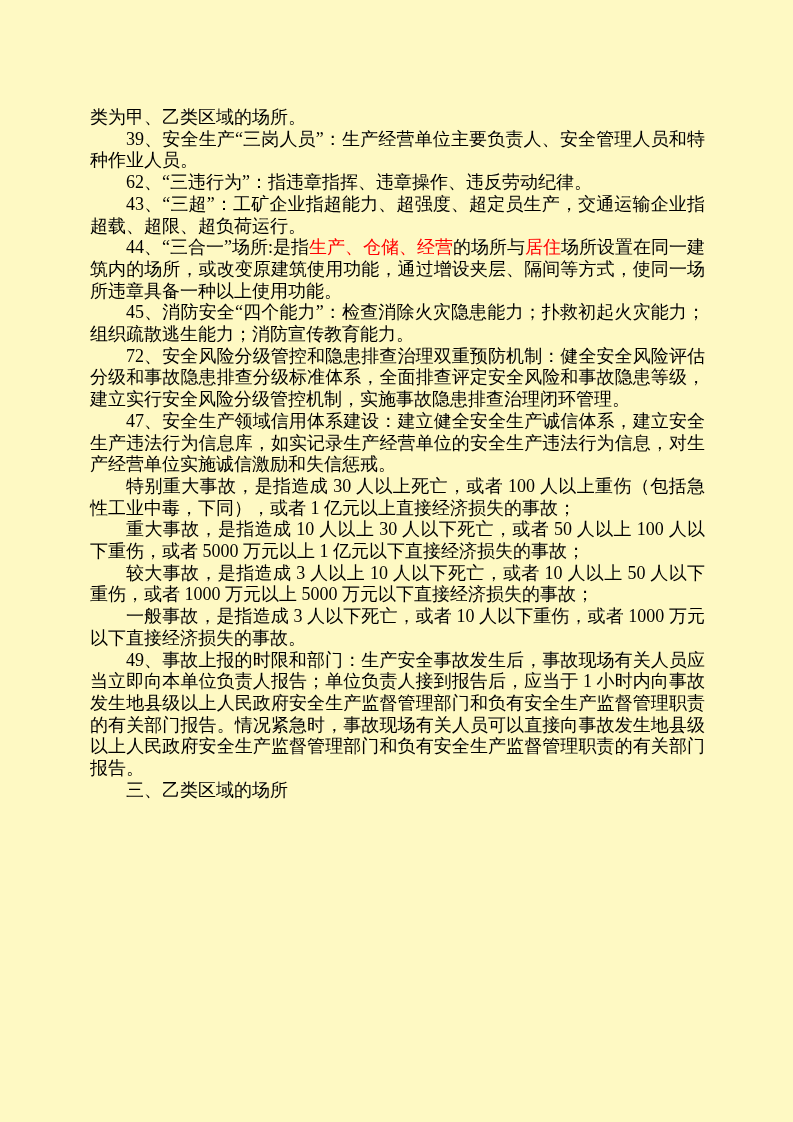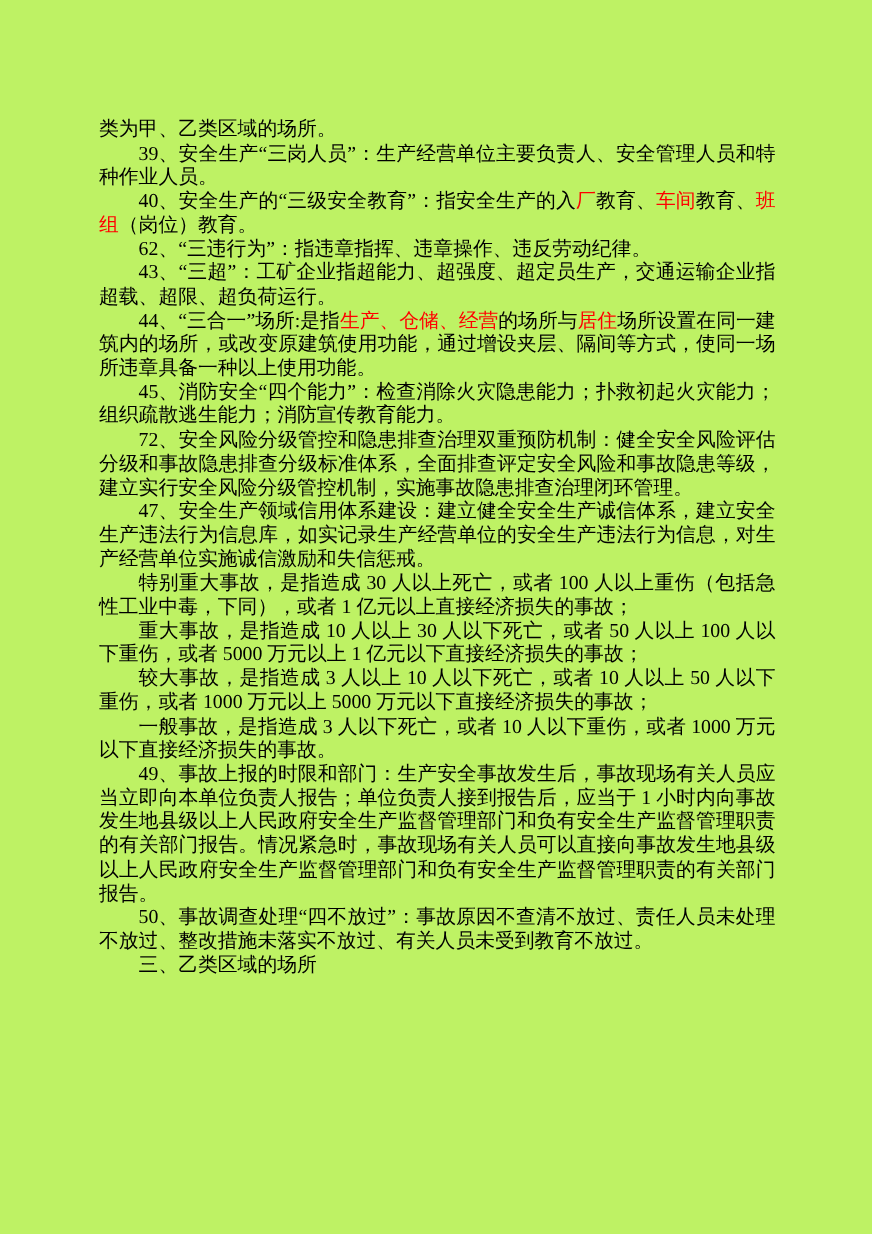--- a/index.html
+++ b/index.html
@@ -5,21 +5,21 @@
   * { box-sizing: border-box; }
   html, body {
     margin: 0;
     padding: 0;
     background: #ffffff;
   }
   .page {
     position: relative;
     width: 793px;
     height: 1122px;
-    background: #bef264;
+    background: #fef9c3;
     overflow: hidden;
     font-family: "Liberation Serif", "DejaVu Serif", serif;
     color: #000000;
   }
   .content {
     position: absolute;
     left: 90px;
     top: 107px;
     width: 615px;
     font-size: 18px;
@@ -38,28 +38,26 @@
     color: #ff0000;
   }
 </style>
 </head>
 <body>
 
 <div class="page">
   <div class="content" id="doc-content">
       <p><span>类为甲、乙类区域的场所。</span></p>
       <p class="indent"><span>39、安全生产“三岗人员”：生产经营单位主要负责人、安全管理人员和特种作业人员。</span></p>
-      <p class="indent"><span>40、安全生产的“三级安全教育”：指安全生产的入</span><span class="run-red">厂</span><span>教育、</span><span class="run-red">车间</span><span>教育、</span><span class="run-red">班组</span><span>（岗位）教育。</span></p>
       <p class="indent"><span>62、“三违行为”：指违章指挥、违章操作、违反劳动纪律。</span></p>
       <p class="indent"><span>43、“三超”：工矿企业指超能力、超强度、超定员生产，交通运输企业指超载、超限、超负荷运行。</span></p>
       <p class="indent"><span>44、“三合一”场所:是指</span><span class="run-red">生产、仓储、经营</span><span>的场所与</span><span class="run-red">居住</span><span>场所设置在同一建筑内的场所，或改变原建筑使用功能，通过增设夹层、隔间等方式，使同一场所违章具备一种以上使用功能。</span></p>
       <p class="indent"><span>45、消防安全“四个能力”：检查消除火灾隐患能力；扑救初起火灾能力；组织疏散逃生能力；消防宣传教育能力。</span></p>
       <p class="indent"><span>72、安全风险分级管控和隐患排查治理双重预防机制：健全安全风险评估分级和事故隐患排查分级标准体系，全面排查评定安全风险和事故隐患等级，建立实行安全风险分级管控机制，实施事故隐患排查治理闭环管理。</span></p>
       <p class="indent"><span>47、安全生产领域信用体系建设：建立健全安全生产诚信体系，建立安全生产违法行为信息库，如实记录生产经营单位的安全生产违法行为信息，对生产经营单位实施诚信激励和失信惩戒。</span></p>
       <p class="indent"><span>特别重大事故，是指造成 30 人以上死亡，或者 100 人以上重伤（包括急性工业中毒，下同），或者 1 亿元以上直接经济损失的事故；</span></p>
       <p class="indent"><span>重大事故，是指造成 10 人以上 30 人以下死亡，或者 50 人以上 100 人以下重伤，或者 5000 万元以上 1 亿元以下直接经济损失的事故；</span></p>
       <p class="indent"><span>较大事故，是指造成 3 人以上 10 人以下死亡，或者 10 人以上 50 人以下重伤，或者 1000 万元以上 5000 万元以下直接经济损失的事故；</span></p>
       <p class="indent"><span>一般事故，是指造成 3 人以下死亡，或者 10 人以下重伤，或者 1000 万元以下直接经济损失的事故。</span></p>
       <p class="indent"><span>49、事故上报的时限和部门：生产安全事故发生后，事故现场有关人员应当立即向本单位负责人报告；单位负责人接到报告后，应当于 1 小时内向事故发生地县级以上人民政府安全生产监督管理部门和负有安全生产监督管理职责的有关部门报告。情况紧急时，事故现场有关人员可以直接向事故发生地县级以上人民政府安全生产监督管理部门和负有安全生产监督管理职责的有关部门报告。</span></p>
-      <p class="indent"><span>50、事故调查处理“四不放过”：事故原因不查清不放过、责任人员未处理不放过、整改措施未落实不放过、有关人员未受到教育不放过。</span></p>
       <p class="indent"><span>三、乙类区域的场所</span></p>
     </div>
 </div>
 
 </body></html>

